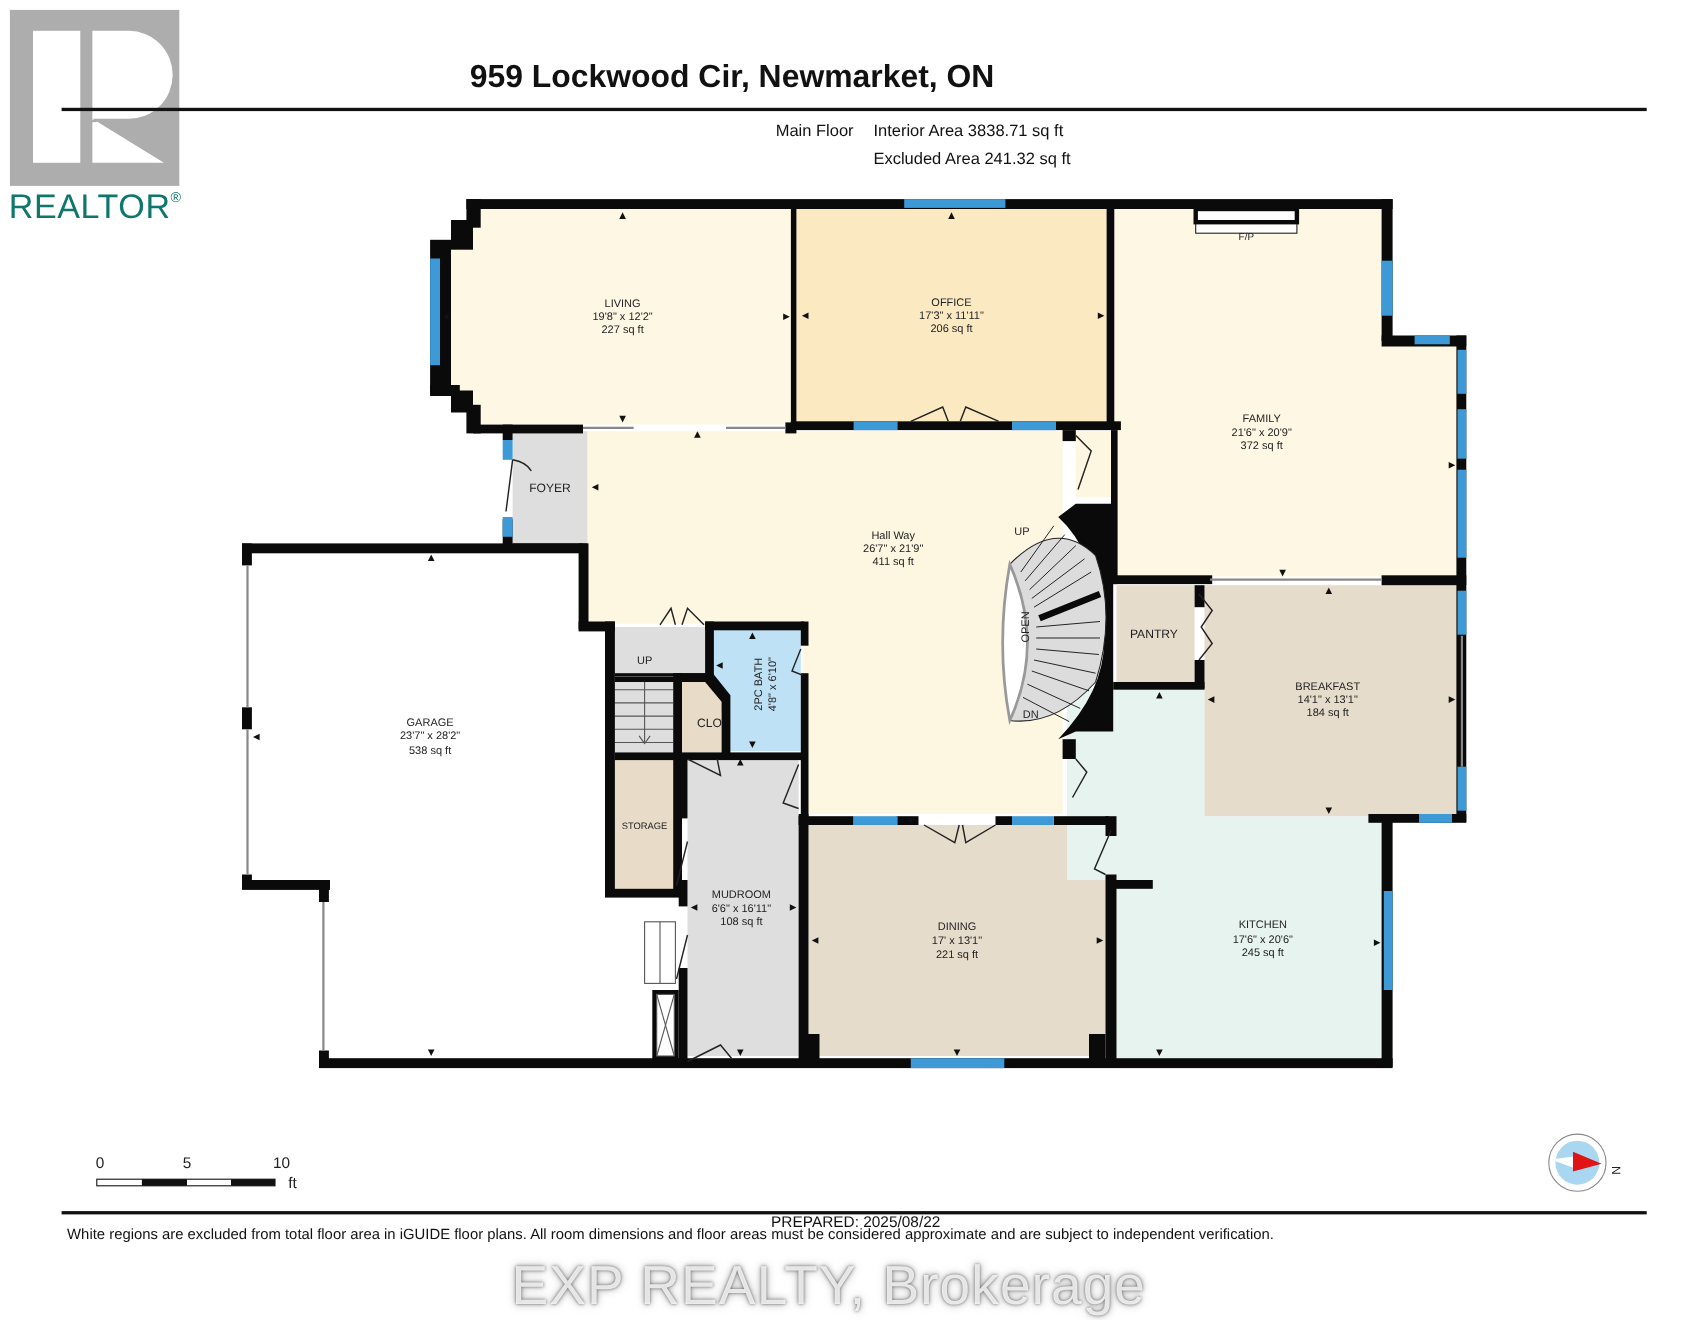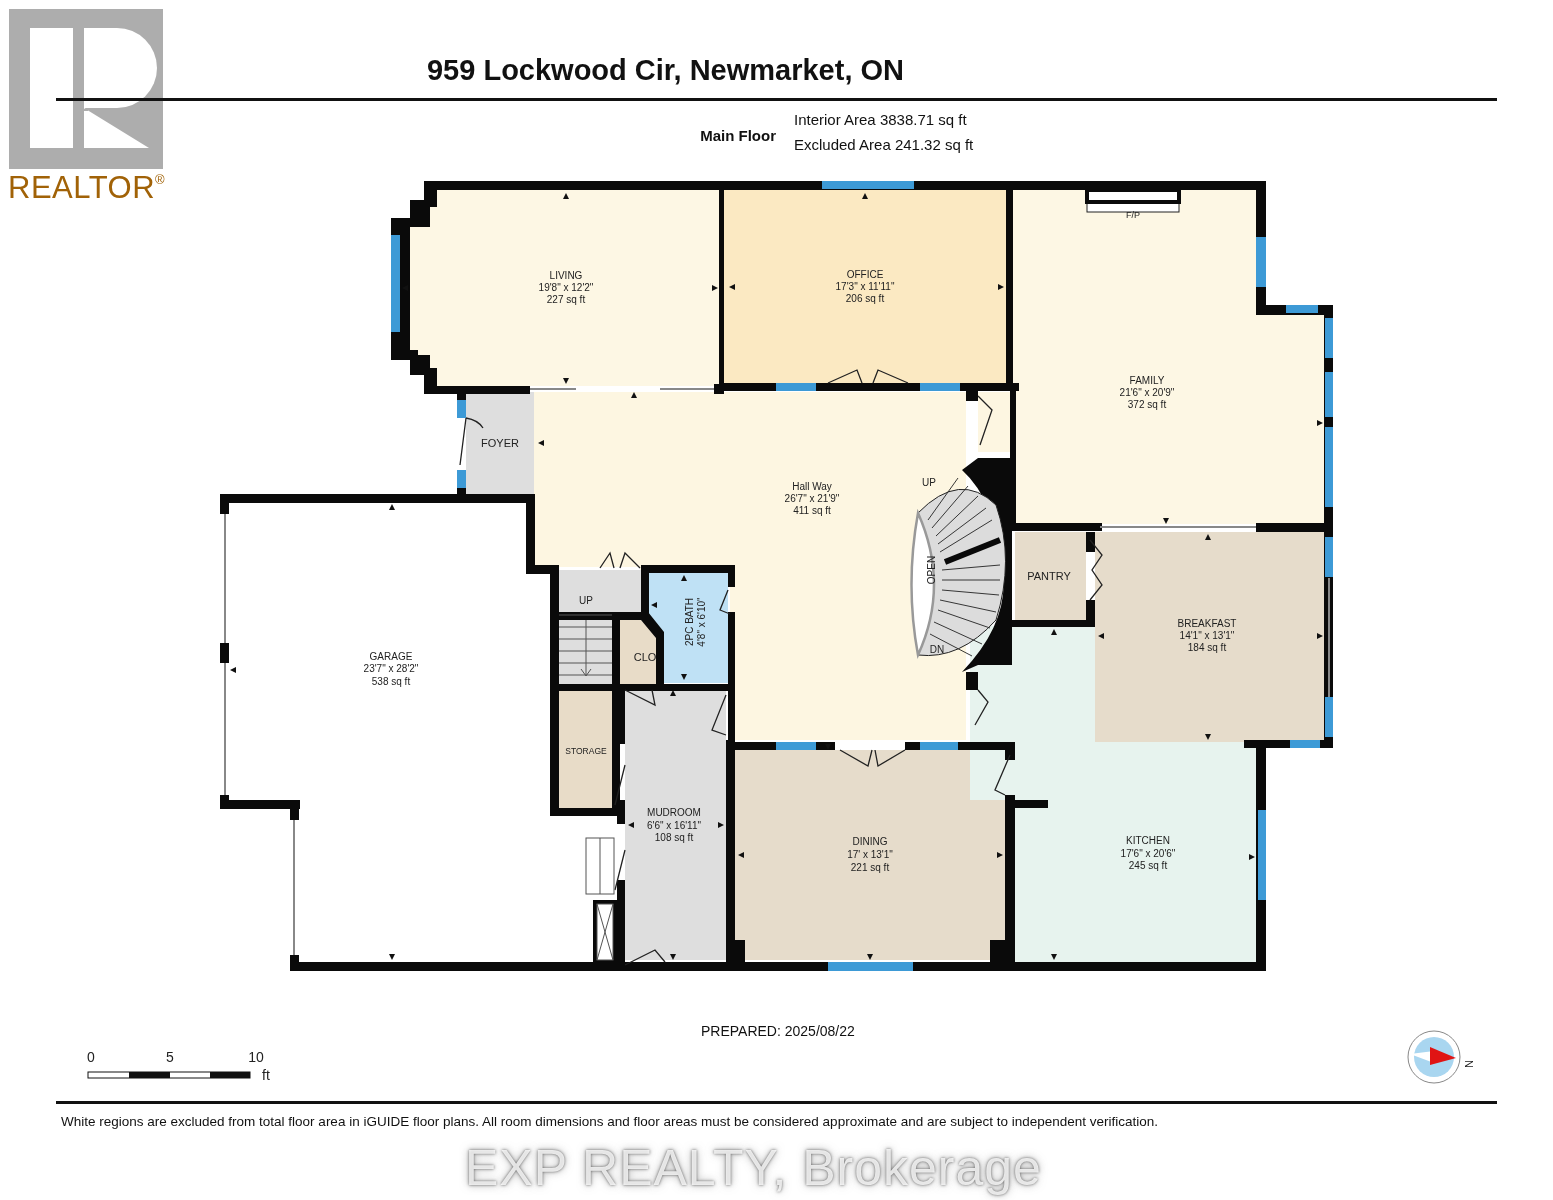--- a/index.html
+++ b/index.html
@@ -1,25 +1,25 @@
 <!DOCTYPE html>
 <html><head>
 <meta charset="utf-8">
 <style>
   html, body { margin: 0; padding: 0; background: #ffffff; }
   body { width: 1553px; height: 1200px; position: relative; overflow: hidden; font-family: "Liberation Sans", sans-serif; color: #111; }
   .abs { position: absolute; }
   .logo-box { left: 9px; top: 9px; width: 154px; width: 154px; height: 160px; background: #adadad; }
-  .logo-text { left: 8px; top: 170px; font-size: 31px; color: #a16207; letter-spacing: 0.5px; font-family: "Liberation Sans", sans-serif; }
+  .logo-text { left: 8px; top: 170px; font-size: 31px; color: #0f766e; letter-spacing: 0.5px; font-family: "Liberation Sans", sans-serif; }
   .logo-text sup { font-size: 13px; vertical-align: top; position: relative; top: 2px; }
   .title { left: 0; width: 1331px; top: 54px; text-align: center; font-size: 29px; font-weight: bold; }
   .rule { left: 56px; width: 1441px; height: 3px; background: #111; }
-  .meta-label { top: 111px; left: 640px; width: 136px; text-align: right; font-size: 15px; font-weight: bold; margin-top: 16px; }
+  .meta-label { top: 111px; left: 640px; width: 136px; text-align: right; font-size: 15px; font-weight: normal; }
   .meta-val { left: 794px; font-size: 15px; }
-  .prepared { left: 701px; top: 1023px; font-size: 14px; }
+  .prepared { left: 701px; top: 1102px; font-size: 14px; }
   .disclaimer { left: 61px; top: 1114px; font-size: 13.5px; white-space: nowrap; }
   .watermark { left: 465px; top: 1103px; font-size: 50px; color: rgba(255,255,255,0.82); text-shadow: 0 0 3px rgba(80,80,80,0.9), 0 0 8px rgba(120,120,120,0.6); white-space: nowrap; letter-spacing: 1px; margin-top: 36px; }
   svg text { font-family: "Liberation Sans", sans-serif; fill: #222; }
 </style>
 </head>
 <body>
 
 <div class="abs logo-box">
   <svg width="154" height="160" viewBox="0 0 154 160">
     <rect x="21" y="19" width="43" height="120" fill="#fff"></rect>

